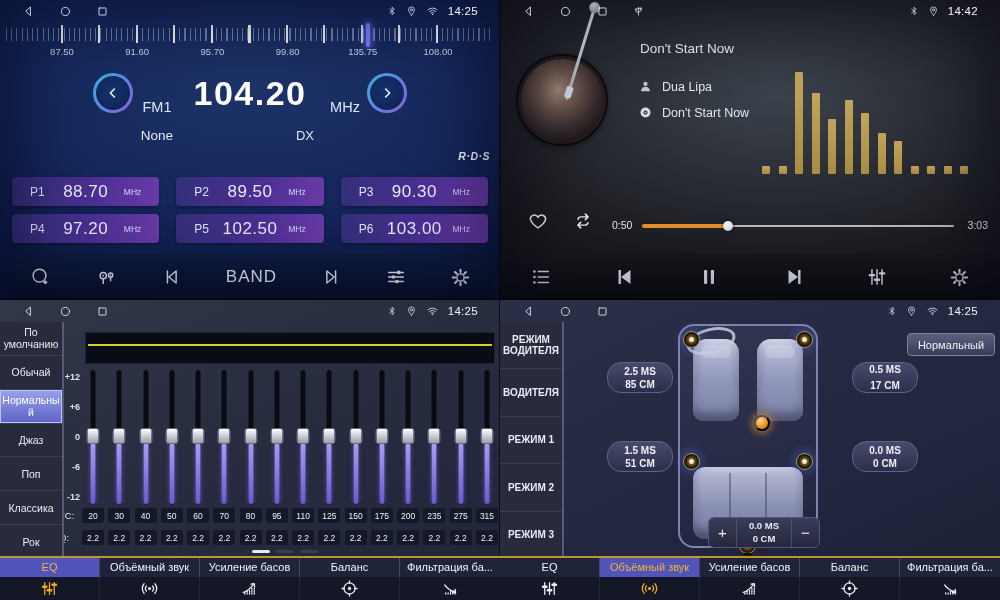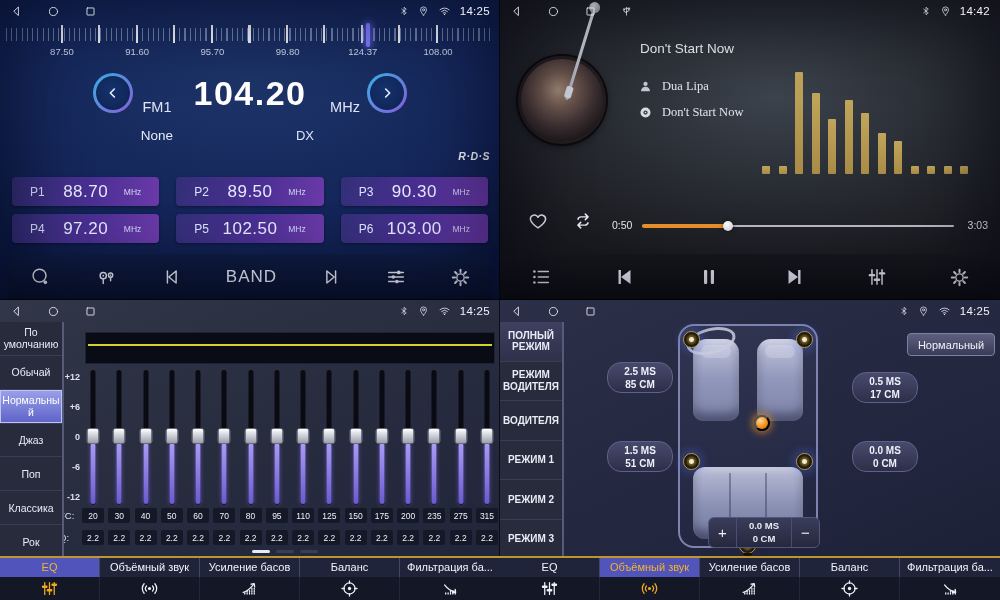--- a/index.html
+++ b/index.html
@@ -12,21 +12,21 @@
   .q-eq{top:300px;left:0;background:linear-gradient(155deg,#323649 0%,#282c3f 48%,#20243a 100%);}
   .q-surround{top:300px;left:500px;background:linear-gradient(155deg,#2b2f47 0%,#232740 52%,#1c2036 100%);}
   .q-radio::after,.q-player::after{content:'';position:absolute;inset:0;pointer-events:none;
     box-shadow:inset 0 0 70px 18px rgba(0,0,15,.45);}
 
   
   .i{stroke:currentColor;fill:none;stroke-width:1.6;stroke-linecap:round;stroke-linejoin:round;display:block;}
   .ibtn{background:none;border:none;padding:0;color:#e9ecf5;display:flex;align-items:center;justify-content:center;cursor:pointer;}
 
   
-  .statusbar{position:absolute;top:0;left:0;right:0;height:22px;display:flex;align-items:center;padding:0 10px;z-index:5;}
+  .statusbar{position:absolute;top:0;left:0;right:0;height:22px;display:flex;align-items:center;padding:0 22px;z-index:5;}
   .sb-left{display:flex;align-items:center;gap:24px;}
   .sb-right{margin-left:auto;display:flex;align-items:center;gap:9px;}
   .sb-time{font-size:11.5px;color:#f0f2f8;letter-spacing:.3px;}
 
   
   .ticks-minor{position:absolute;left:6px;right:6px;top:28px;height:13px;
     background:repeating-linear-gradient(90deg,rgba(180,195,230,.55) 0 1px,transparent 1px 5.25px);}
   .ticks-major{position:absolute;left:61px;width:400px;top:25px;height:18px;
     background:repeating-linear-gradient(90deg,rgba(255,255,255,.95) 0 2px,transparent 2px 37.5px);}
   .tuner-indicator{position:absolute;left:366px;top:23px;width:4px;height:24px;border-radius:2px;
@@ -65,21 +65,21 @@
     background:radial-gradient(circle at 45% 38%,#9a8274 0%,#6a544c 26%,#3a2e30 55%,#1c1719 78%,#120f11 100%);
     box-shadow:0 0 0 2px #0c0a0c,0 2px 8px rgba(0,0,0,.6);}
   .tonearm{position:absolute;left:75px;top:-48px;width:2.5px;height:96px;background:linear-gradient(180deg,#e2e6ee,#9aa0ac);
     transform:rotate(17deg);transform-origin:top center;border-radius:2px;}
   .tonearm::before{content:'';position:absolute;left:-4.5px;top:-6px;width:11px;height:11px;border-radius:50%;
     background:radial-gradient(circle at 35% 30%,#f2f4f8,#8a909c);}
   .tonearm::after{content:'';position:absolute;left:-2.5px;bottom:2px;width:7px;height:12px;border-radius:2px;background:#c9ced8;}
   .song-title{position:absolute;left:140px;top:41px;font-size:13.5px;color:#eef0f4;}
   .meta-row{position:absolute;display:flex;align-items:center;gap:9px;color:#c3c8d2;}
   .row-artist{left:138px;top:79px;} .row-track{left:138px;top:105px;}
-  .meta-text{font-size:12.5px;color:#e2e6ee;font-family:Liberation Serif, serif;}
+  .meta-text{font-size:12.5px;color:#e2e6ee;}
   .vu{position:absolute;left:262px;bottom:126px;display:flex;align-items:flex-end;gap:8.5px;}
   .vu-bar{width:8px;background:linear-gradient(180deg,#c2a55c,#a88c45);border-radius:1px;}
   .heart-btn{position:absolute;left:26px;top:210px;} .repeat-btn{position:absolute;left:70px;top:210px;}
   .elapsed{position:absolute;left:112px;top:219px;font-size:10.5px;color:#e8eaf0;}
   .duration{position:absolute;right:12px;top:219px;font-size:10.5px;color:#e8eaf0;}
   .progress{position:absolute;left:142px;right:46px;top:220px;height:12px;cursor:pointer;}
   .p-track{position:absolute;top:5px;left:0;right:0;height:2px;background:rgba(235,238,245,.75);border-radius:1px;}
   .p-fill{position:absolute;top:4px;left:0;height:4px;background:#e8912c;border-radius:2px;}
   .p-knob{position:absolute;top:1px;width:10px;height:10px;border-radius:50%;
     background:radial-gradient(circle at 38% 32%,#ffffff,#c9ccd4);box-shadow:0 0 4px rgba(0,0,0,.6);}
@@ -156,21 +156,21 @@
   .spk-c{left:calc(50% - 9px);bottom:-6px;box-shadow:0 0 8px 2px rgba(40,40,60,.6);}
   .spk-c::after{content:'';position:absolute;left:3px;top:15px;border-left:5px solid transparent;
     border-right:5px solid transparent;border-top:7px solid #15120a;}
   .ball{position:absolute;left:76px;top:91px;width:16px;height:16px;border-radius:50%;cursor:pointer;
     background:radial-gradient(circle at 35% 30%,#ffd890,#f49420 55%,#a85a10);
     box-shadow:0 0 9px 1px rgba(250,150,30,.85);}
   .pill{position:absolute;width:66px;height:31px;border-radius:14px;cursor:pointer;
     background:linear-gradient(180deg,#474a6c,#2d2f49);border:1px solid #5e6288;color:#eef0fa;
     font-size:10px;font-weight:bold;display:flex;flex-direction:column;align-items:center;justify-content:center;
     line-height:1.3;padding:0;}
-  .pill-fl{left:107px;top:62px;} .pill-fr{left:352px;top:72px;}
+  .pill-fl{left:107px;top:62px;} .pill-fr{left:352px;top:62px;justify-content:space-between;}
   .pill-rl{left:107px;top:141px;} .pill-rr{left:352px;top:141px;}
   .stepper{position:absolute;left:208px;top:217px;width:112px;height:31px;border-radius:6px;
     background:linear-gradient(180deg,#3a3d5a,#26283e);border:1px solid #53567a;display:flex;box-sizing:border-box;}
   .step-btn{width:27px;border:none;background:none;color:#f0f2fa;font-size:15px;cursor:pointer;
     display:flex;align-items:center;justify-content:center;padding:0;}
   .step-val{flex:1;display:flex;flex-direction:column;align-items:center;justify-content:center;
     font-size:9.5px;font-weight:bold;line-height:1.35;border-left:1px solid #4a4d70;border-right:1px solid #4a4d70;}
 </style>
 </head>
 <body>
@@ -221,21 +221,21 @@
     <div>
       <div class="ticks-minor"></div>
       <div class="ticks-major"></div>
       <div class="tuner-indicator"></div>
       <div class="scale-labels">
 
       <span class="scale-label">87.50</span>
           <span class="scale-label">91.60</span>
           <span class="scale-label">95.70</span>
           <span class="scale-label">99.80</span>
-          <span class="scale-label">124.37</span>
+          <span class="scale-label">135.75</span>
           <span class="scale-label">108.00</span>
         </div>
     </div>
 
     <button class="nav-circle btn-tune-down">
       <span class="inner">
           <svg class="i" width="16" height="16" viewBox="0 0 24 24" style="stroke-width:2.4">
             <path d="M14 6l-6 6 6 6"></path>
           </svg>
         </span>
@@ -748,21 +748,20 @@
               <path d="M3 9.5a13 13 0 0 1 18 0M6.2 12.8a8.5 8.5 0 0 1 11.6 0M9.4 16a4.3 4.3 0 0 1 5.2 0"></path>
               <circle cx="12" cy="18.8" r="1.4" fill="currentColor" stroke="none"></circle>
             </svg>
           </span>
         <span class="sb-time">14:25</span>
       </div>
     </div>
 
     <div class="side sr-modes" id="sr-modes">
 
-    <button class="side-item active">ПОЛНЫЙ РЕЖИМ</button>
         <button class="side-item">РЕЖИМ ВОДИТЕЛЯ</button>
         <button class="side-item">ВОДИТЕЛЯ</button>
         <button class="side-item">РЕЖИМ 1</button>
         <button class="side-item">РЕЖИМ 2</button>
         <button class="side-item">РЕЖИМ 3</button>
       </div>
 
     <button class="profile-btn">Нормальный</button>
 
     <div class="car">

